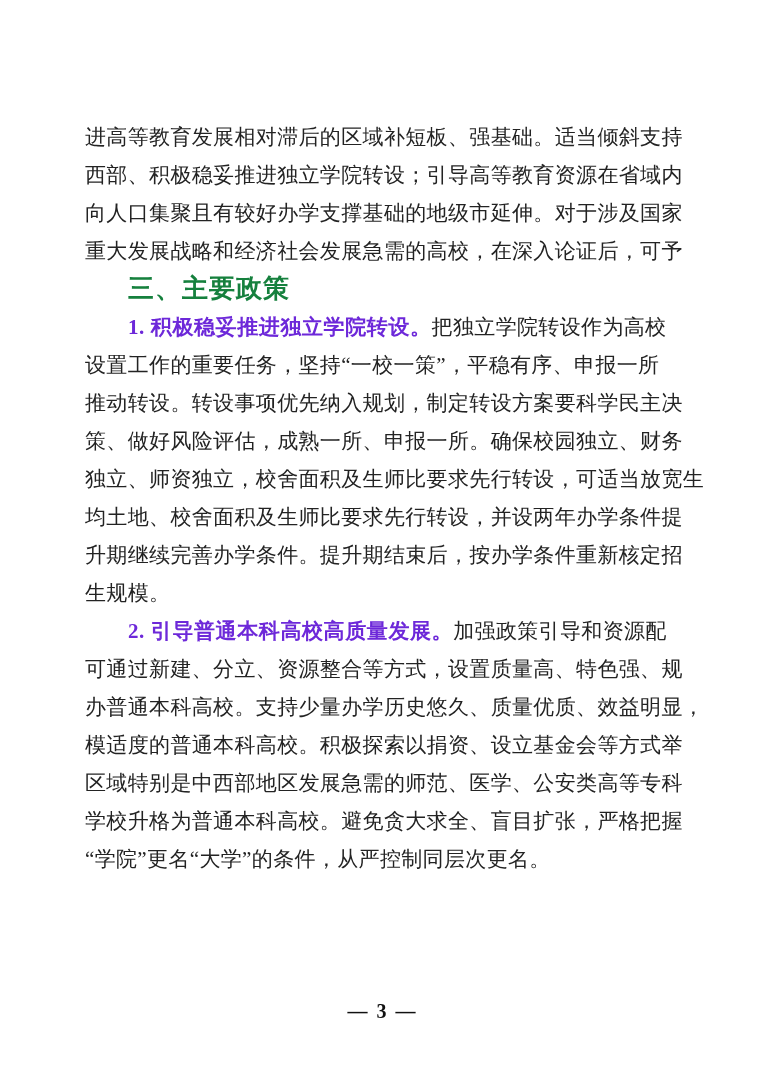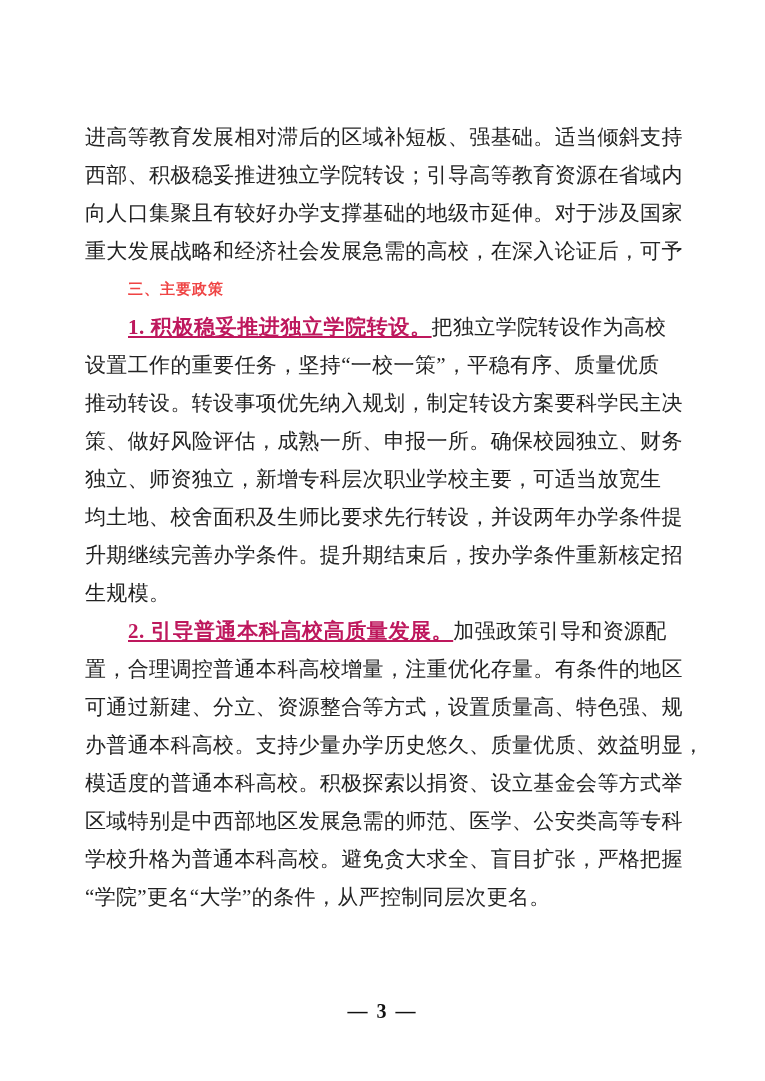--- a/index.html
+++ b/index.html
@@ -32,31 +32,30 @@
     line-height: 38px;
     letter-spacing: 0.35px;
     white-space: nowrap;
     color: #232323;
   }
   .line.indent {
     text-indent: 43px;
   }
   .line b {
     font-weight: bold;
-    color: #be185d;
+    color: #6d28d9;
     letter-spacing: 0.6px;
-    text-decoration: underline;
   }
   .heading {
     font-family: Liberation Serif, serif;
     font-weight: bold;
-    font-size: 15px;
+    font-size: 26px;
     line-height: 38px;
     text-indent: 43px;
-    color: #ef4444;
+    color: #15803d;
     letter-spacing: 1px;
   }
   .footer {
     position: absolute;
     top: 996px;
     left: 0;
     width: 765px;
     text-align: center;
     font-size: 20px;
     font-weight: bold;
@@ -69,29 +68,28 @@
 <body>
 
 <div class="page">
   <div class="body-text">
       <div class="line">进高等教育发展相对滞后的区域补短板、强基础。适当倾斜支持</div>
       <div class="line">西部、积极稳妥推进独立学院转设；引导高等教育资源在省域内</div>
       <div class="line">向人口集聚且有较好办学支撑基础的地级市延伸。对于涉及国家</div>
       <div class="line">重大发展战略和经济社会发展急需的高校，在深入论证后，可予</div>
       <div class="heading">三、主要政策</div>
       <div class="line indent"><b>1. 积极稳妥推进独立学院转设。</b><span>把独立学院转设作为高校</span></div>
-      <div class="line">设置工作的重要任务，坚持“一校一策”，平稳有序、质量优质</div>
+      <div class="line">设置工作的重要任务，坚持“一校一策”，平稳有序、申报一所</div>
       <div class="line">推动转设。转设事项优先纳入规划，制定转设方案要科学民主决</div>
       <div class="line">策、做好风险评估，成熟一所、申报一所。确保校园独立、财务</div>
-      <div class="line">独立、师资独立，新增专科层次职业学校主要，可适当放宽生</div>
+      <div class="line">独立、师资独立，校舍面积及生师比要求先行转设，可适当放宽生</div>
       <div class="line">均土地、校舍面积及生师比要求先行转设，并设两年办学条件提</div>
       <div class="line">升期继续完善办学条件。提升期结束后，按办学条件重新核定招</div>
       <div class="line">生规模。</div>
       <div class="line indent"><b>2. 引导普通本科高校高质量发展。</b><span>加强政策引导和资源配</span></div>
-      <div class="line">置，合理调控普通本科高校增量，注重优化存量。有条件的地区</div>
       <div class="line">可通过新建、分立、资源整合等方式，设置质量高、特色强、规</div>
       <div class="line">办普通本科高校。支持少量办学历史悠久、质量优质、效益明显，</div>
       <div class="line">模适度的普通本科高校。积极探索以捐资、设立基金会等方式举</div>
       <div class="line">区域特别是中西部地区发展急需的师范、医学、公安类高等专科</div>
       <div class="line">学校升格为普通本科高校。避免贪大求全、盲目扩张，严格把握</div>
       <div class="line">“学院”更名“大学”的条件，从严控制同层次更名。</div>
     </div>
   <div class="footer">— 3 —</div>
 </div>
 

